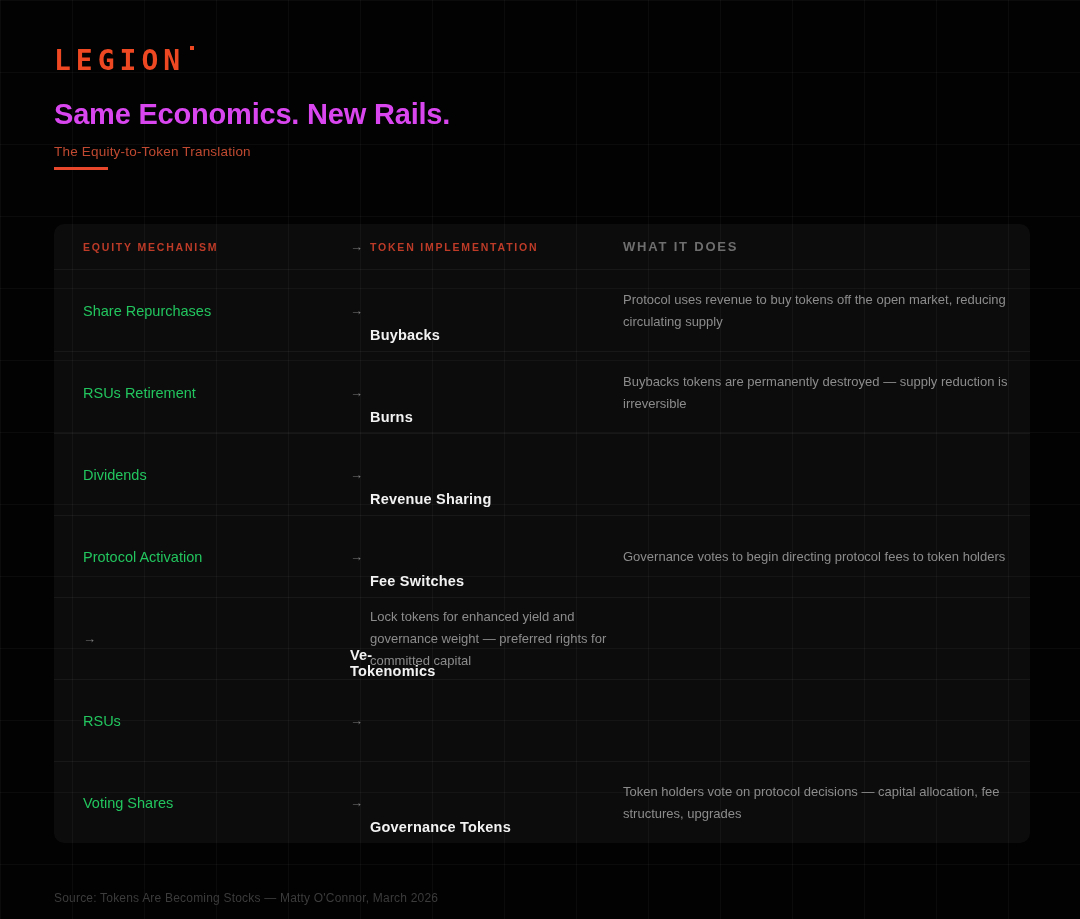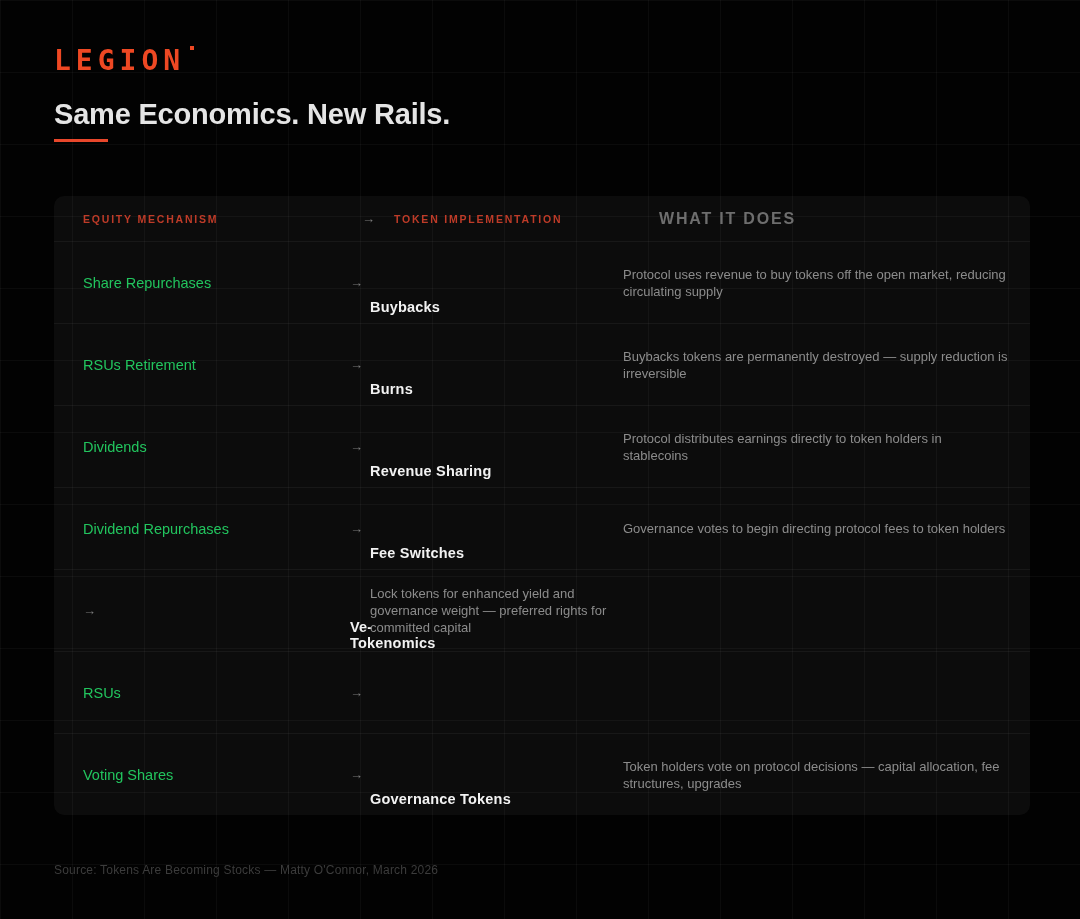--- a/index.html
+++ b/index.html
@@ -32,21 +32,21 @@
     right:-9px; top:2px;
     width:4px; height:4px;
     background:#EE4823;
   }
 
   .title {
     margin-top:21px;
     font-size:29px;
     font-weight:bold;
     letter-spacing:-0.2px;
-    color:#e5e5e5;
+    color:#d946ef;
   }
 
   .subtitle {
     margin-top:13px;
     font-size:13.5px;
     color:#C04A31;
     letter-spacing:0.2px;
   }
   .subtitle-underline {
     margin-top:8px;
@@ -61,65 +61,66 @@
     border-radius:10px;
     background:rgba(255,255,255,0.045);
     overflow:hidden;
   }
   .grid-row {
     display:grid;
     grid-template-columns:267px 20px 253px 1fr;
     align-items:center;
     padding:0 20px 0 29px;
   }
-  .thead { height:45px;gap:12px; }
+  .thead { height:45px; }
   .th-red {
     font-size:10.5px;
     font-weight:bold;
     letter-spacing:1.8px;
     color:#BE3B28;
     text-transform:uppercase;
   }
   .th-gray {
-    font-size:16px;
+    font-size:13px;
     font-weight:bold;
     letter-spacing:1.8px;
     color:#6E6E6E;
     text-transform:uppercase;
   }
   .row {
     height:82px;
     border-top:1px solid rgba(255,255,255,0.05);
   }
   .cell-equity { font-size:14.5px; color:#22c55e; font-weight:500; }
   .cell-arrow, .th-arrow { font-size:13px; color:#7B7B7B; }
   .cell-token { font-size:14.5px; color:#F2F2F2; font-weight:bold; letter-spacing:0.2px;margin-top:48px; }
   .cell-desc {
     font-size:13px;
-    line-height:17px;
+    line-height:22px;
     color:#8C8C8C;
     max-width:392px;
   }
 
   .source {
     margin-top:48px;
     font-size:12px;
     color:#3C3C3C;
     letter-spacing:0.2px;
   }
 </style>
 </head>
 <body>
 
 <div class="page">
 
   <div class="logo">LEGION</div>
 
   <h1 class="title">Same Economics. New Rails.</h1>
 
+  <div class="subtitle">The Equity-to-Token Translation</div>
   <div class="subtitle-underline"></div>
 
   <div class="panel">
 
     <div class="grid-row thead">
       <div class="th-red">EQUITY MECHANISM</div>
       <div class="th-arrow">→</div>
       <div class="th-red">TOKEN IMPLEMENTATION</div>
       <div class="th-gray">WHAT IT DOES</div>
     </div>
@@ -135,25 +136,24 @@
       <div class="cell-equity">RSUs Retirement</div>
       <div class="cell-arrow">→</div>
       <div class="cell-token">Burns</div>
       <div class="cell-desc">Buybacks tokens are permanently destroyed — supply reduction is irreversible</div>
     </div>
 
     <div class="grid-row row">
       <div class="cell-equity">Dividends</div>
       <div class="cell-arrow">→</div>
       <div class="cell-token">Revenue Sharing</div>
-      <div class="cell-desc">Protocol distributes earnings directly to token holders in stablecoins</div>
     </div>
 
     <div class="grid-row row">
-      <div class="cell-equity">Dividend Repurchases</div>
+      <div class="cell-equity">Protocol Activation</div>
       <div class="cell-arrow">→</div>
       <div class="cell-token">Fee Switches</div>
       <div class="cell-desc">Governance votes to begin directing protocol fees to token holders</div>
     </div>
 
     <div class="grid-row row">
       <div class="cell-arrow">→</div>
       <div class="cell-token">Ve-Tokenomics</div>
       <div class="cell-desc">Lock tokens for enhanced yield and governance weight — preferred rights for committed capital</div>
     </div>

